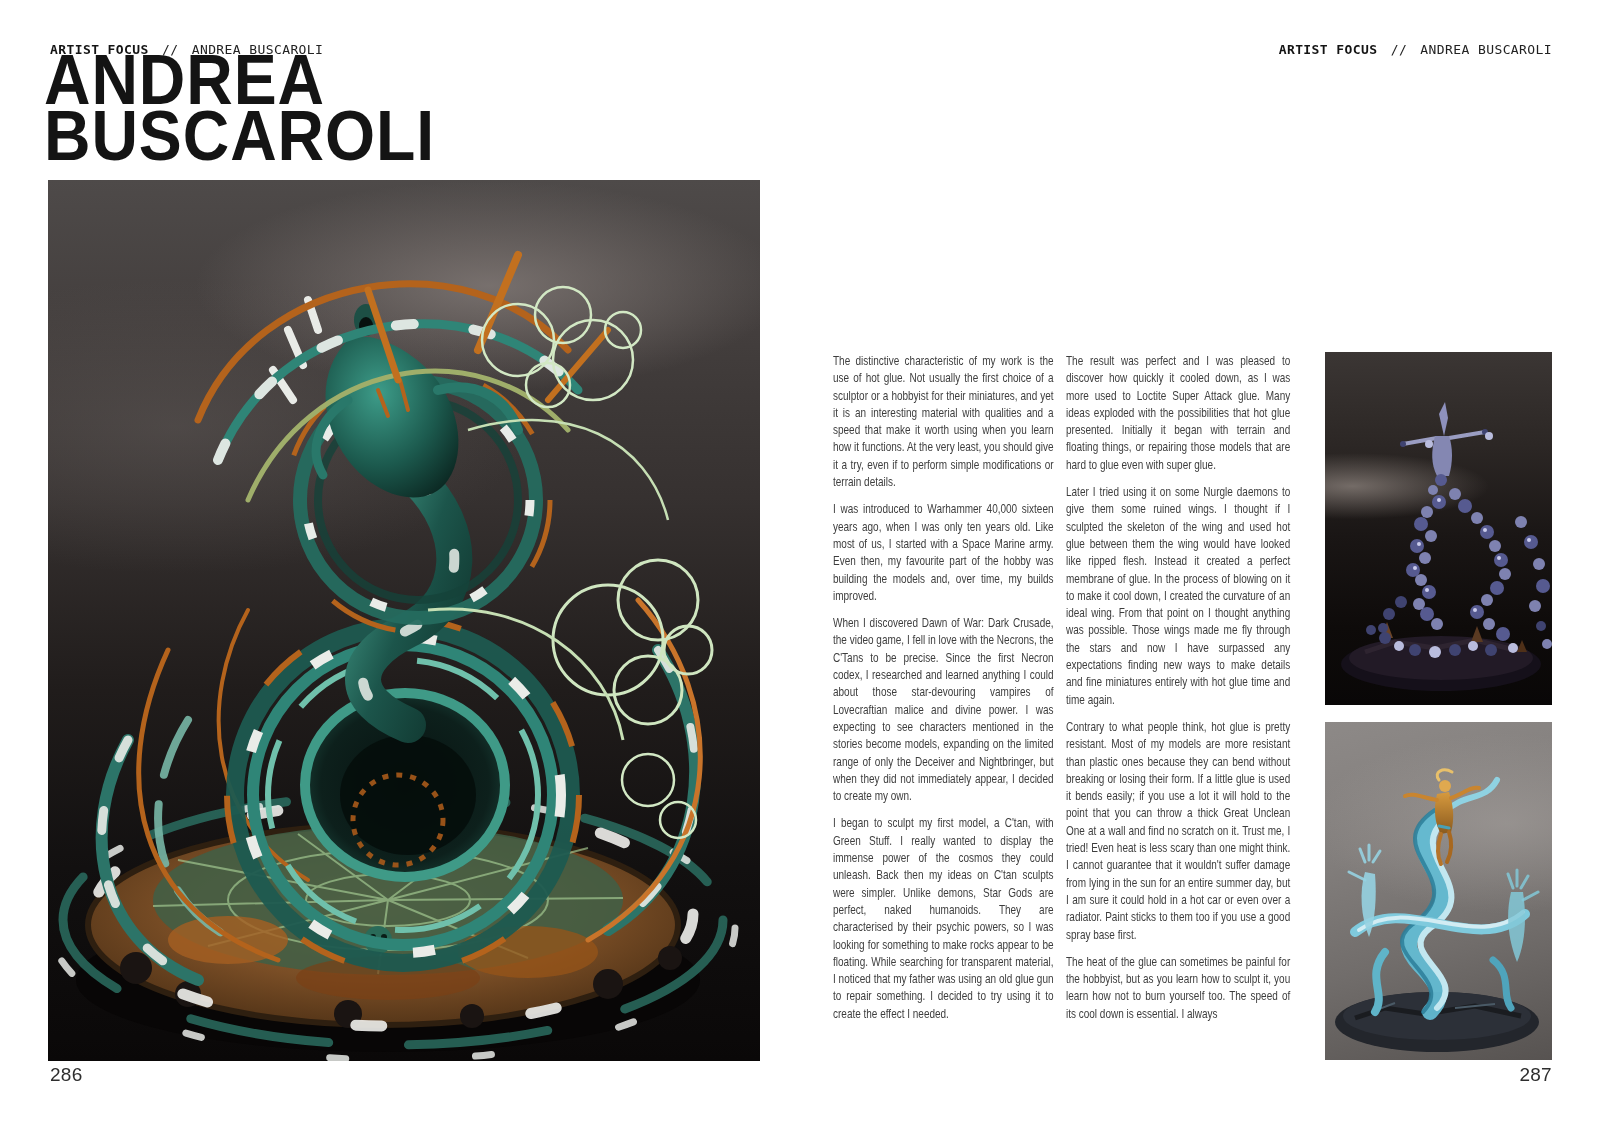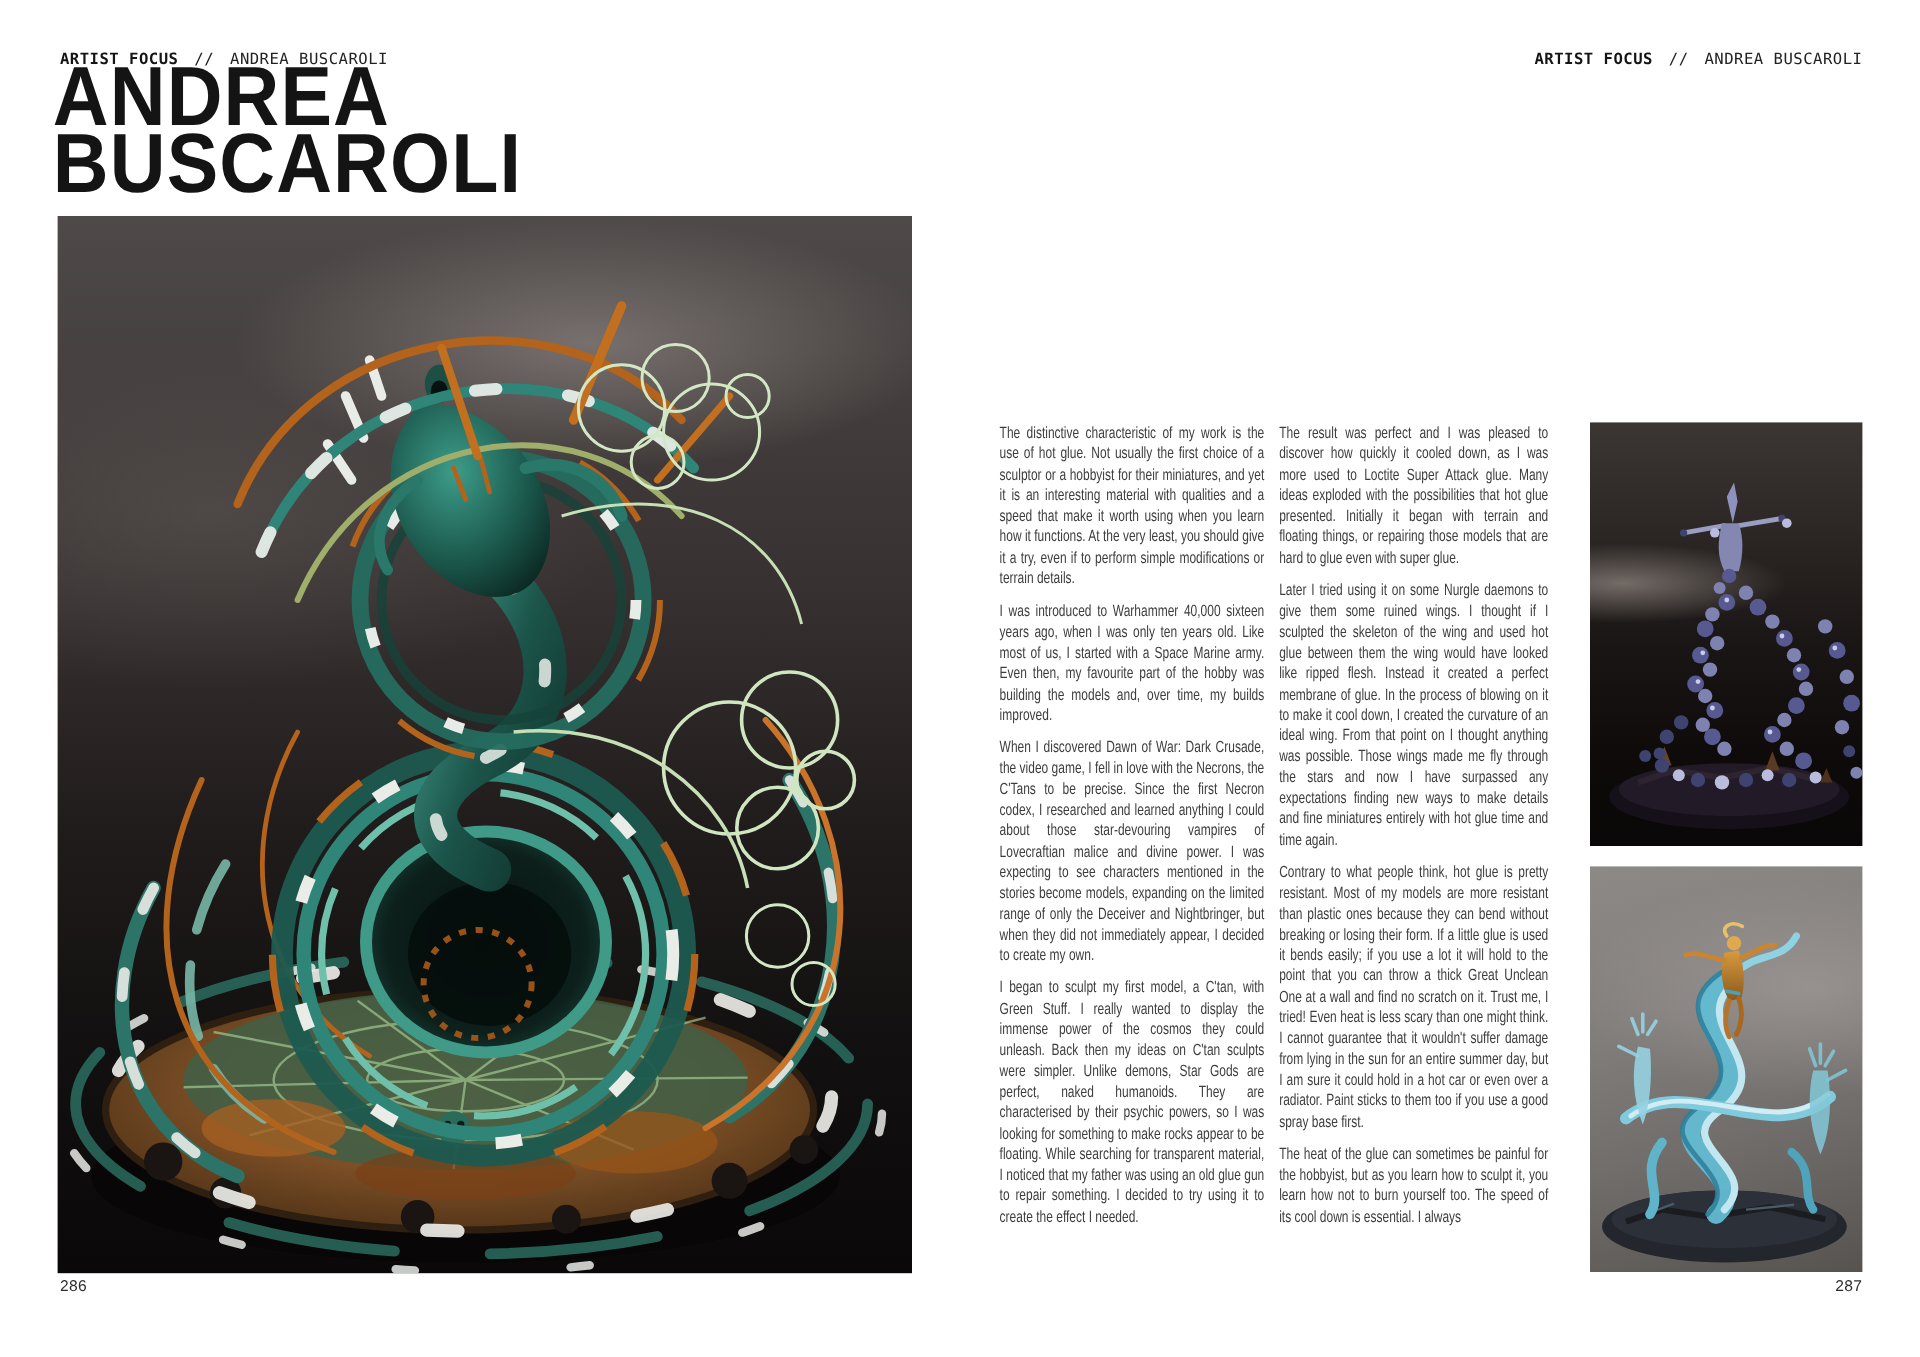--- a/index.html
+++ b/index.html
@@ -40,21 +40,21 @@
         radial-gradient(260px 120px at 80% 30%, rgba(168,163,160,.55), rgba(168,163,160,0) 75%),
         linear-gradient(165deg,#8d8987 0%,#827e7c 35%,#716d6b 65%,#575351 100%);}
   
   .col{position:absolute;top:352px;color:var(--text);text-align:justify;
        font-size:13.5px;line-height:17.3px;transform:scaleX(.74);transform-origin:0 0;}
   .col-1{left:833px;width:298px;}
   .col-2{left:1066px;width:303px;}
   .col p{margin:0 0 10px 0;}
   .col p:last-child{margin-bottom:0;}
   
-  .pagenum{position:absolute;top:1064px;font-size:13px;color:#2e2e2e;letter-spacing:.3px;}
+  .pagenum{position:absolute;top:1064px;font-size:19px;color:#2e2e2e;letter-spacing:.3px;}
   .pagenum-left{left:50px;}
   .pagenum-right{right:48px;text-align:center;}
 </style>
 </head>
 <body>
 
 <div class="spread">
 
   <div class="kicker kicker-left">
     <span class="k-bold">ARTIST FOCUS</span>

